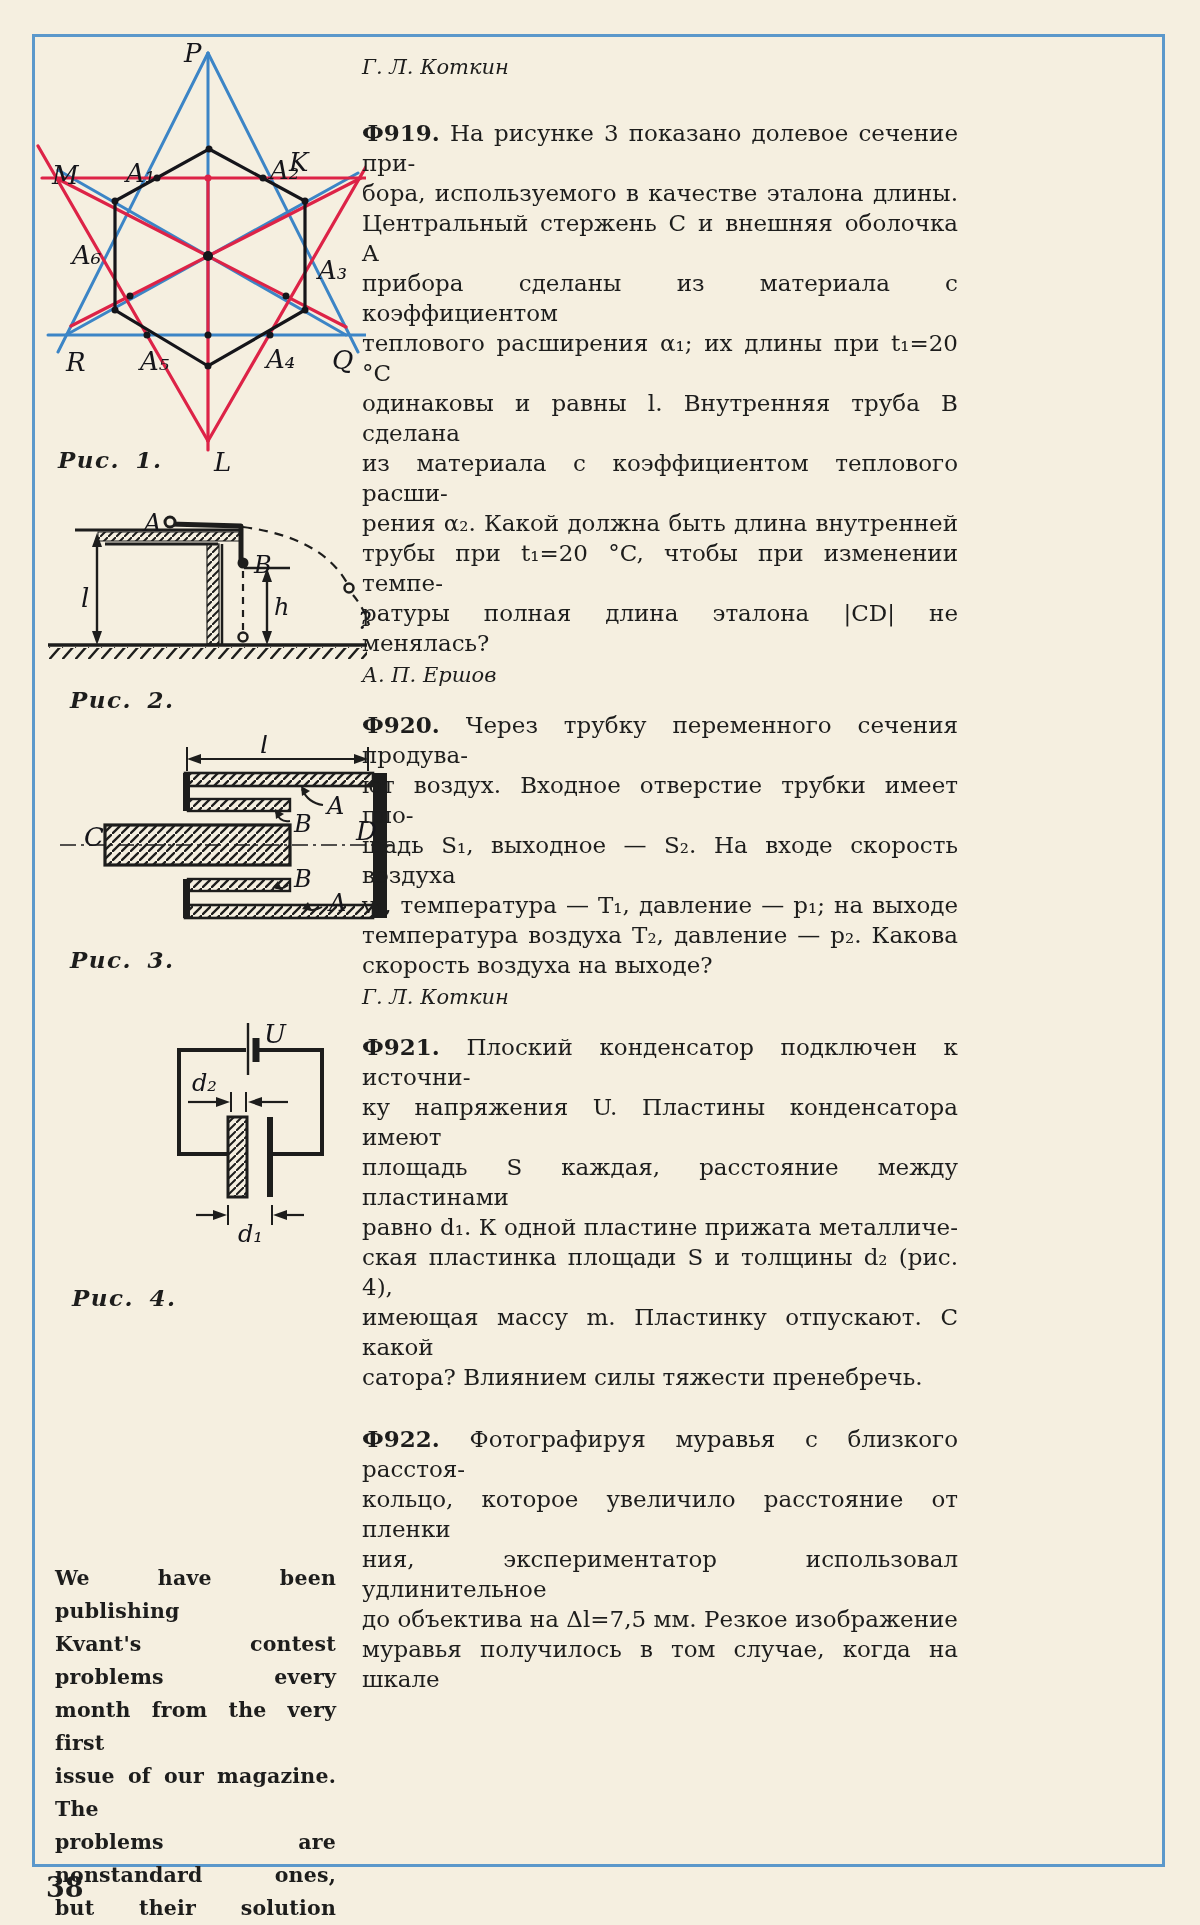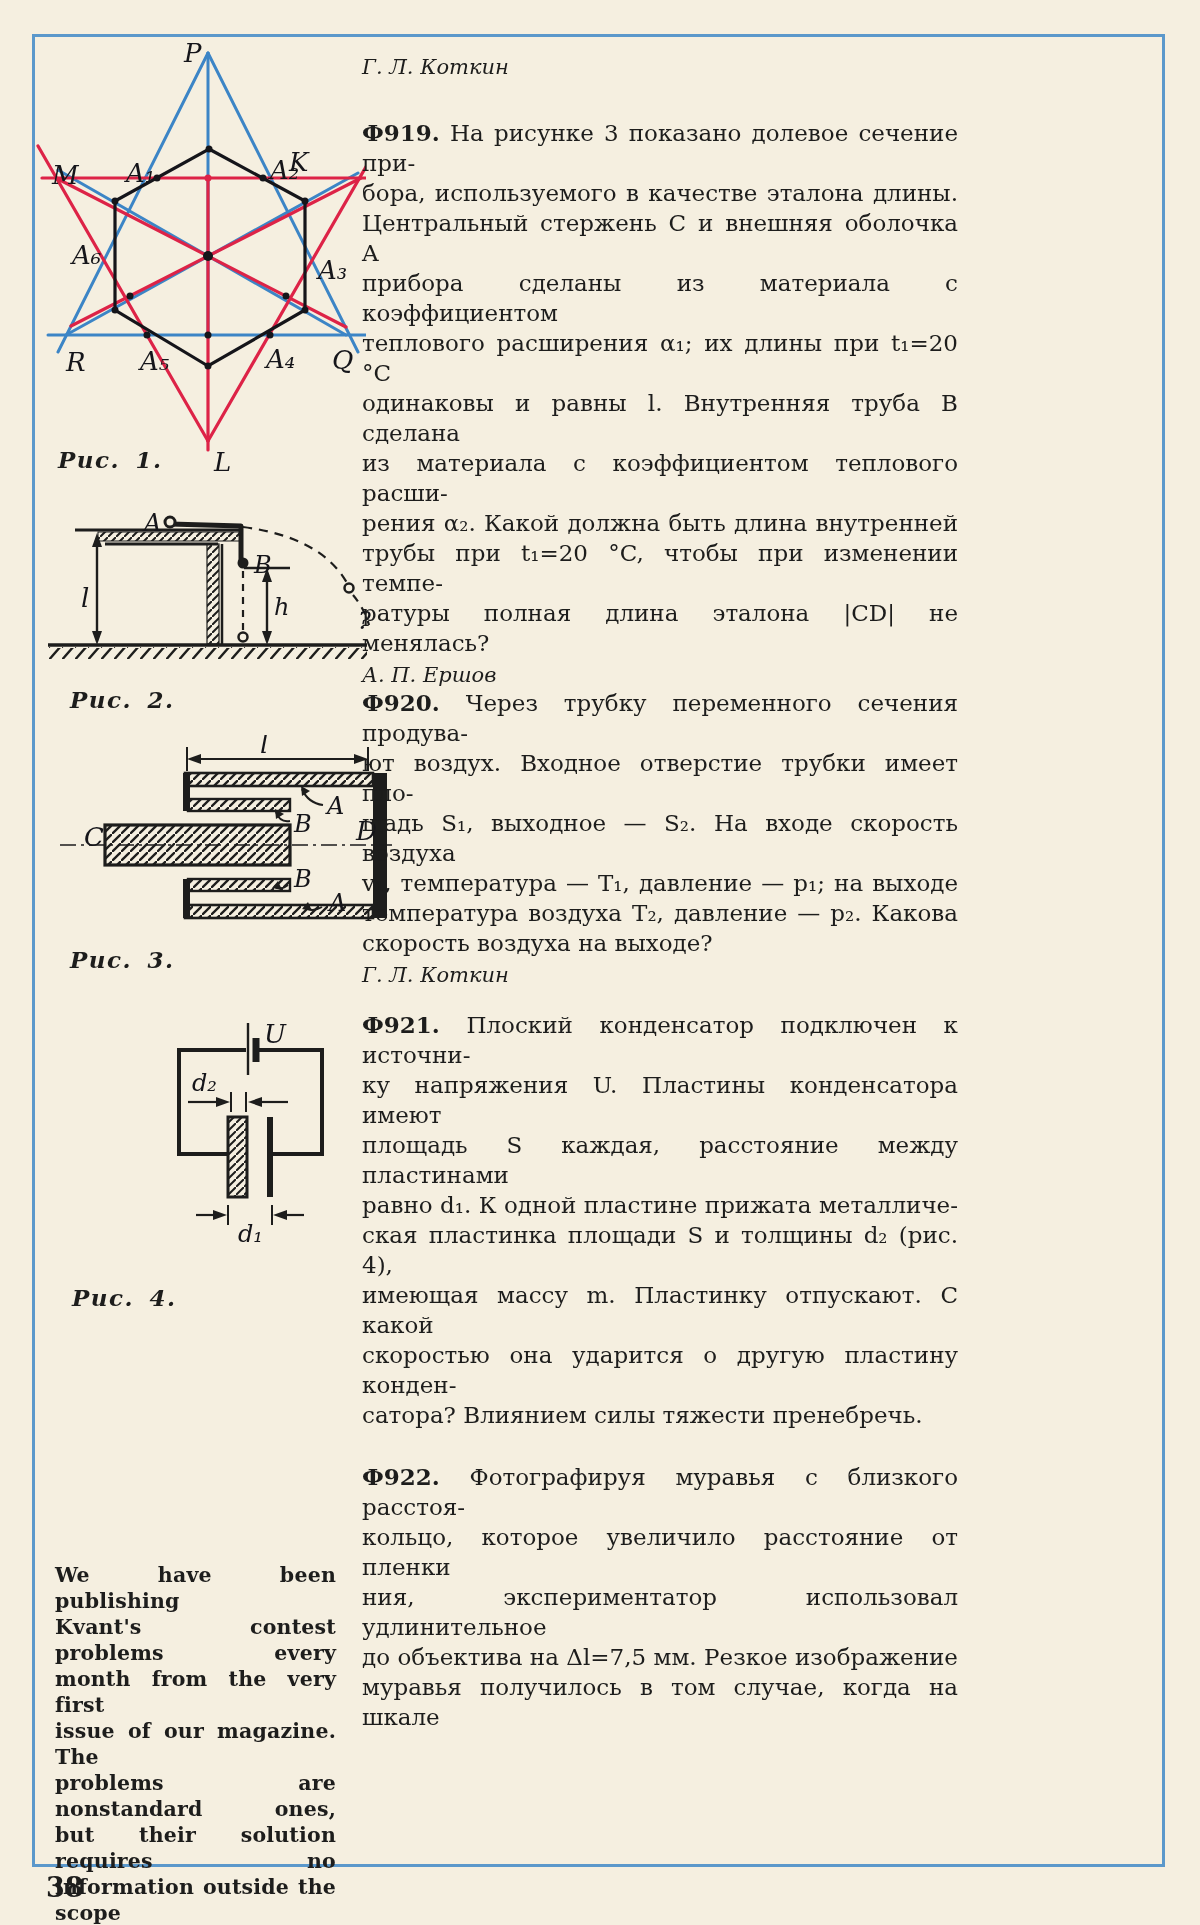--- a/index.html
+++ b/index.html
@@ -7,21 +7,21 @@
         font-family:"DejaVu Serif","Liberation Serif",serif;color:#1d1d1c;overflow:hidden;}
   .frame{position:absolute;left:32px;top:34px;width:1127px;height:1827px;border:3px solid #5b98cb;}
   
   .rcol{position:absolute;left:362px;top:50px;width:596px;}
   .tline{text-align:justify;text-align-last:justify;line-height:30px;font-size:23px;}
   .plines > .tline:last-child{text-align-last:left;}
   .pnum{font-weight:bold;}
   .author{font-style:italic;font-size:21px;line-height:26px;margin-top:4px;}
   
   .sidebar{position:absolute;left:55px;top:1562px;width:281px;}
-  .sidebar .tline{font-size:20.5px;line-height:26px;font-weight:bold;letter-spacing:.2px;}
+  .sidebar .tline{font-size:20.5px;line-height:33px;font-weight:bold;letter-spacing:.2px;}
   .sidebar .plines > .tline:last-child{text-align-last:justify;}
   
   .figcap{position:absolute;font-size:23px;font-weight:bold;font-style:italic;
           letter-spacing:1.5px;word-spacing:6px;}
   .pagenum{position:absolute;left:46px;top:1872px;font-size:27px;font-weight:bold;}
   .figwrap{position:absolute;}
   svg text{font-family:"DejaVu Serif","Liberation Serif",serif;}
   .flabel{font-style:italic;font-size:26px;fill:#15151a;}
   .flabel2{font-style:italic;font-size:24px;fill:#15151a;}
 </style>
@@ -239,21 +239,21 @@
         <div class="tline">information outside the scope</div>
       </div>
   </div>
 
   <div class="rcol">
 
     <div style="margin-bottom:38px;">
       <div class="author">Г. Л. Коткин</div>
     </div>
 
-    <div style="">
+    <div style="margin-bottom:22px;">
       <div class="tline"><span class="pnum">Ф919.</span><span> На рисунке 3 показано долевое сечение при-</span></div>
       <div class="plines">
           <div class="tline">бора, используемого в качестве эталона длины.</div>
           <div class="tline">Центральный стержень C и внешняя оболочка A</div>
           <div class="tline">прибора сделаны из материала с коэффициентом</div>
           <div class="tline">теплового расширения α₁; их длины при t₁=20 °C</div>
           <div class="tline">одинаковы и равны l. Внутренняя труба B сделана</div>
           <div class="tline">из материала с коэффициентом теплового расши-</div>
           <div class="tline">рения α₂. Какой должна быть длина внутренней</div>
           <div class="tline">трубы при t₁=20 °C, чтобы при изменении темпе-</div>
@@ -275,21 +275,20 @@
     </div>
 
     <div style="margin-bottom:32px;">
       <div class="tline"><span class="pnum">Ф921.</span><span> Плоский конденсатор подключен к источни-</span></div>
       <div class="plines">
           <div class="tline">ку напряжения U. Пластины конденсатора имеют</div>
           <div class="tline">площадь S каждая, расстояние между пластинами</div>
           <div class="tline">равно d₁. К одной пластине прижата металличе-</div>
           <div class="tline">ская пластинка площади S и толщины d₂ (рис. 4),</div>
           <div class="tline">имеющая массу m. Пластинку отпускают. С какой</div>
-          <div class="tline">скоростью она ударится о другую пластину конден-</div>
           <div class="tline">сатора? Влиянием силы тяжести пренебречь.</div>
         </div>
     </div>
 
     <div style="margin-bottom:44px;">
       <div class="tline"><span class="pnum">Ф922.</span><span> Фотографируя муравья с близкого расстоя-</span></div>
       <div class="plines">
           <div class="tline">кольцо, которое увеличило расстояние от пленки</div>
           <div class="tline">ния, экспериментатор использовал удлинительное</div>
           <div class="tline">до объектива на Δl=7,5 мм. Резкое изображение</div>

